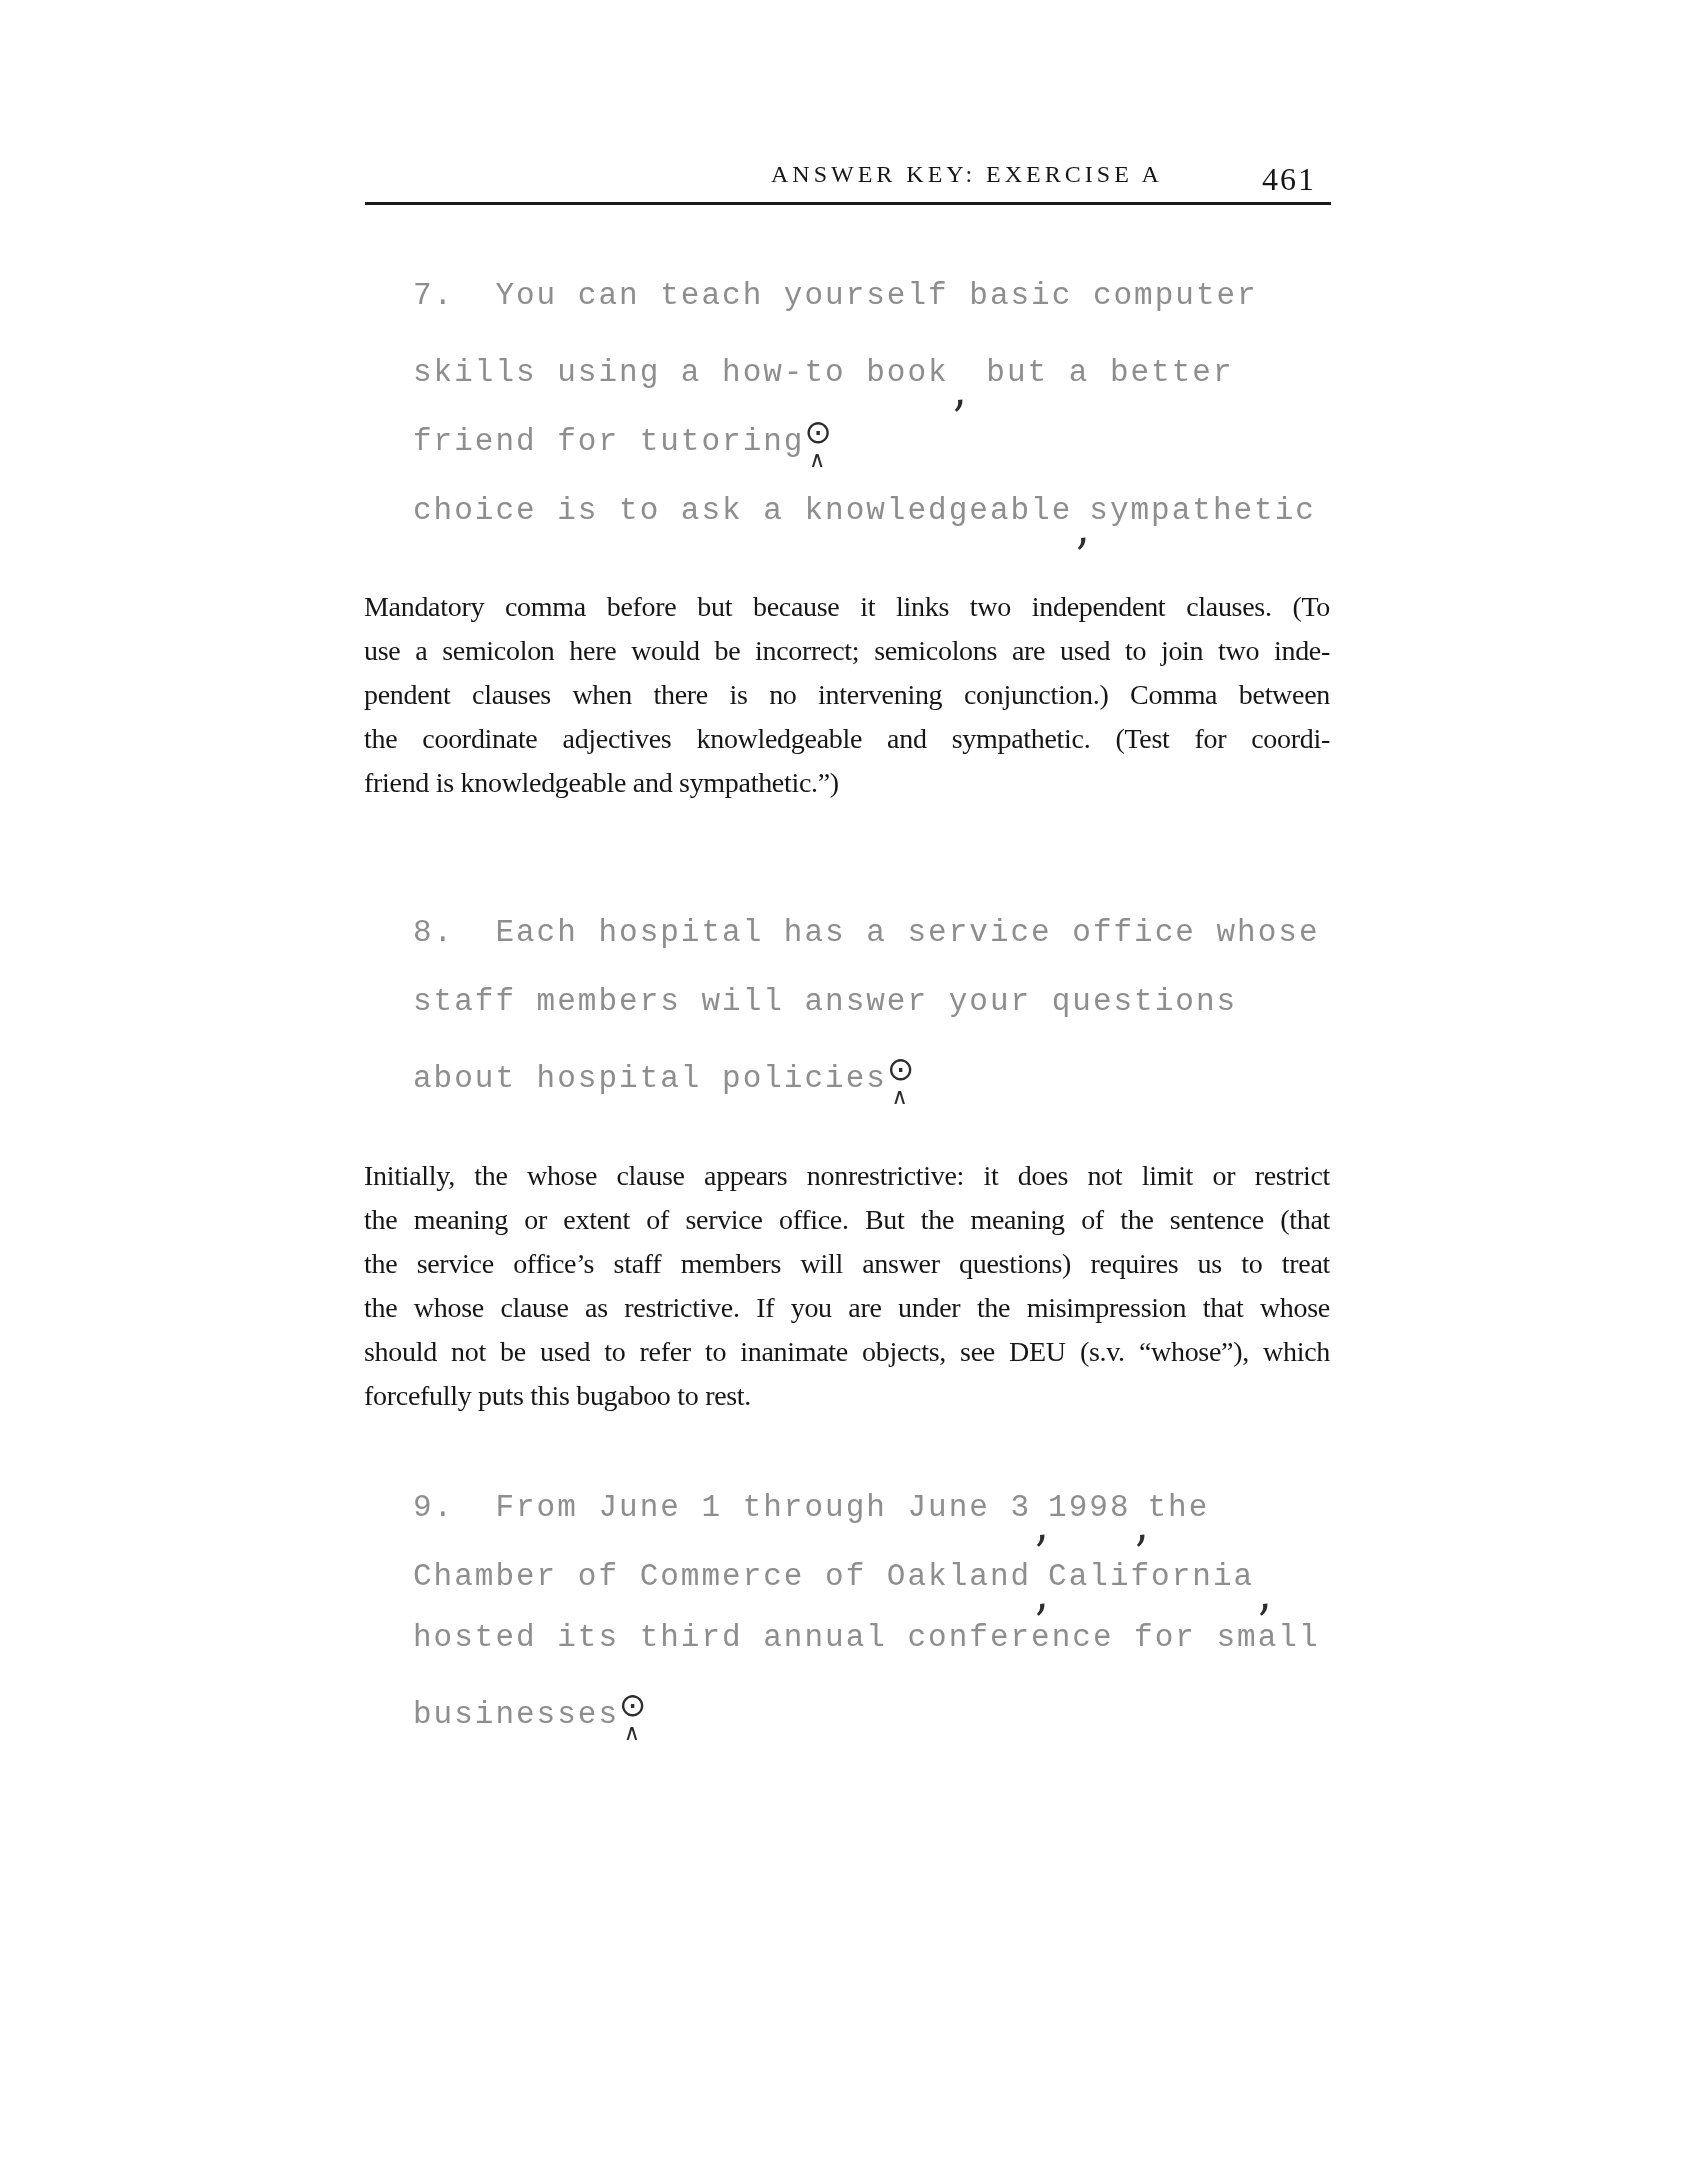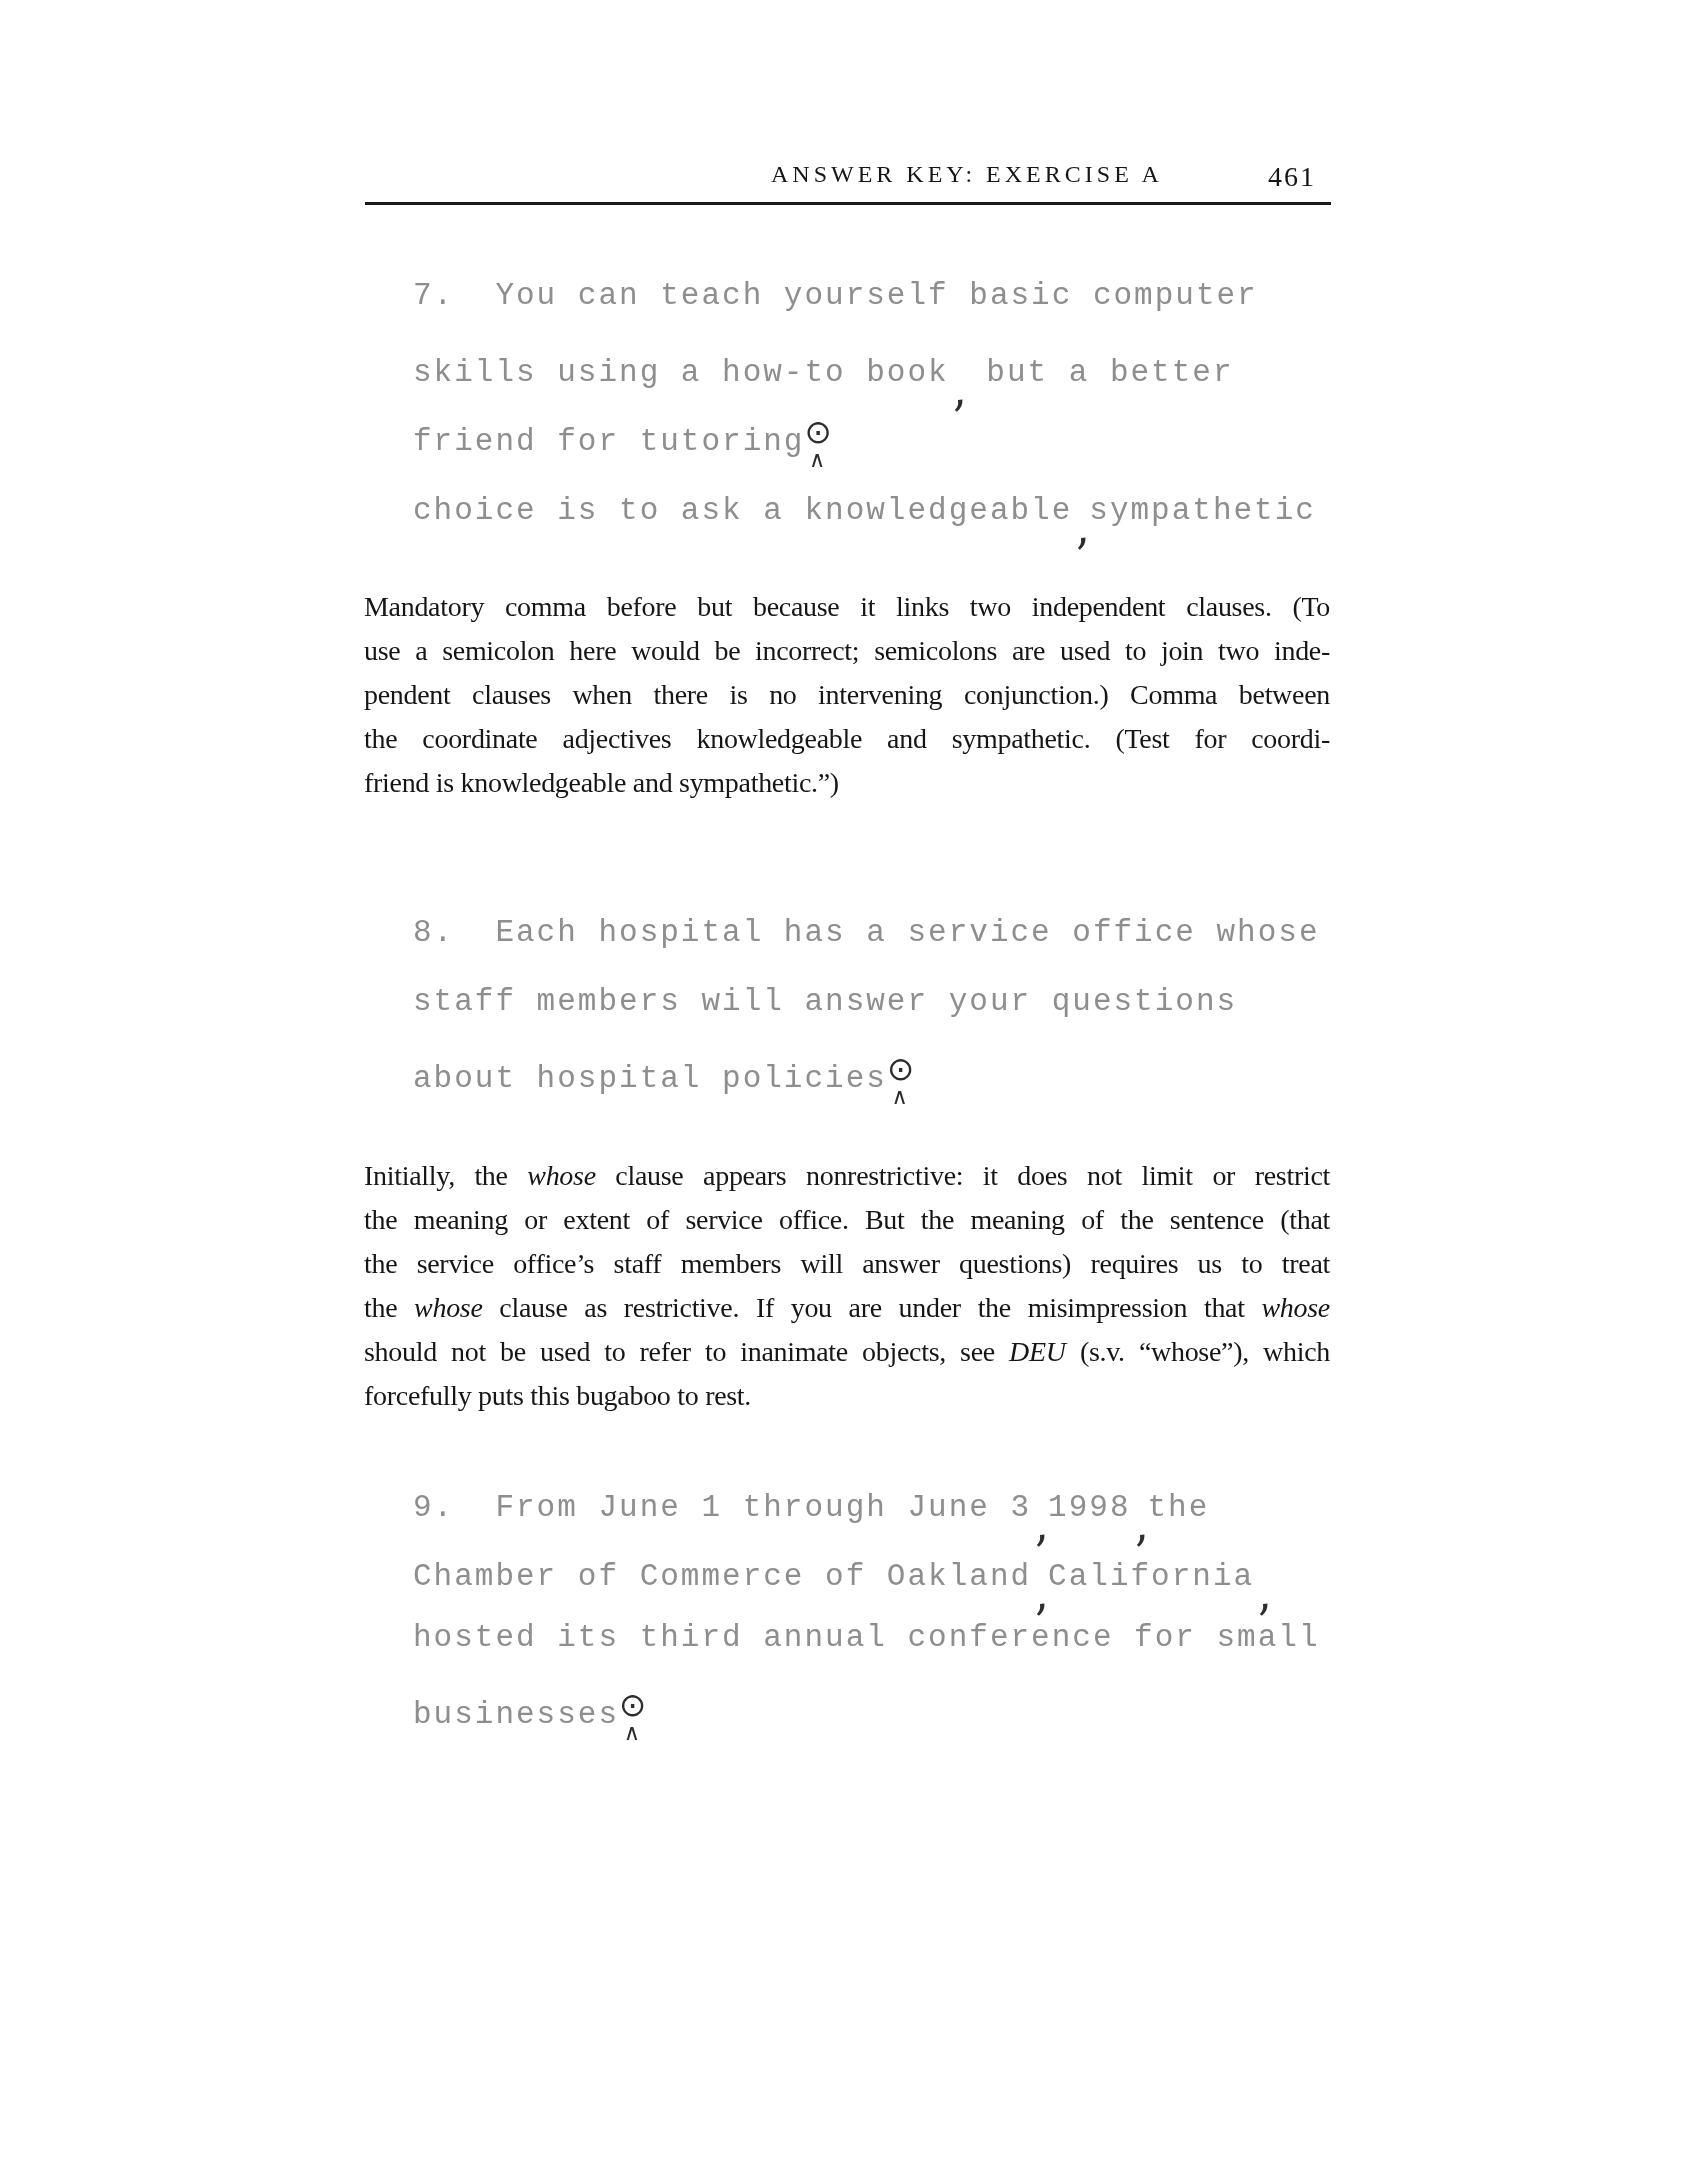--- a/index.html
+++ b/index.html
@@ -19,21 +19,21 @@
     overflow:hidden;
   }
   
   .running-head{
     position:absolute;left:771px;top:161px;
     font-size:24px;letter-spacing:4px;
     white-space:nowrap;color:var(--ink);
   }
   .page-number{
     position:absolute;right:371px;top:161px;
-    font-size:28px;letter-spacing:2px;
+    font-size:32px;letter-spacing:2px;
     color:var(--ink);
   }
   .rule{
     position:absolute;left:365px;top:202px;
     width:966px;height:3.3px;background:var(--rule);
   }
   
   .typewriter{
     position:absolute;left:413px;width:992px;
     font-family:"Liberation Mono","DejaVu Sans Mono",monospace;
@@ -85,21 +85,21 @@
   .p-line{
     white-space:nowrap;
     height:44px;line-height:44px;
     text-align:justify;
     text-align-last:justify;
   }
   .p-line.last{
     text-align-last:left;
   }
   .b{font-weight:400;}
-  .i{font-style:italic;}
+  .i{}
 </style>
 </head>
 <body>
 
 <div class="page">
 
   <div class="running-head">ANSWER KEY: EXERCISE A</div>
 
   <div class="page-number">461</div>
 

